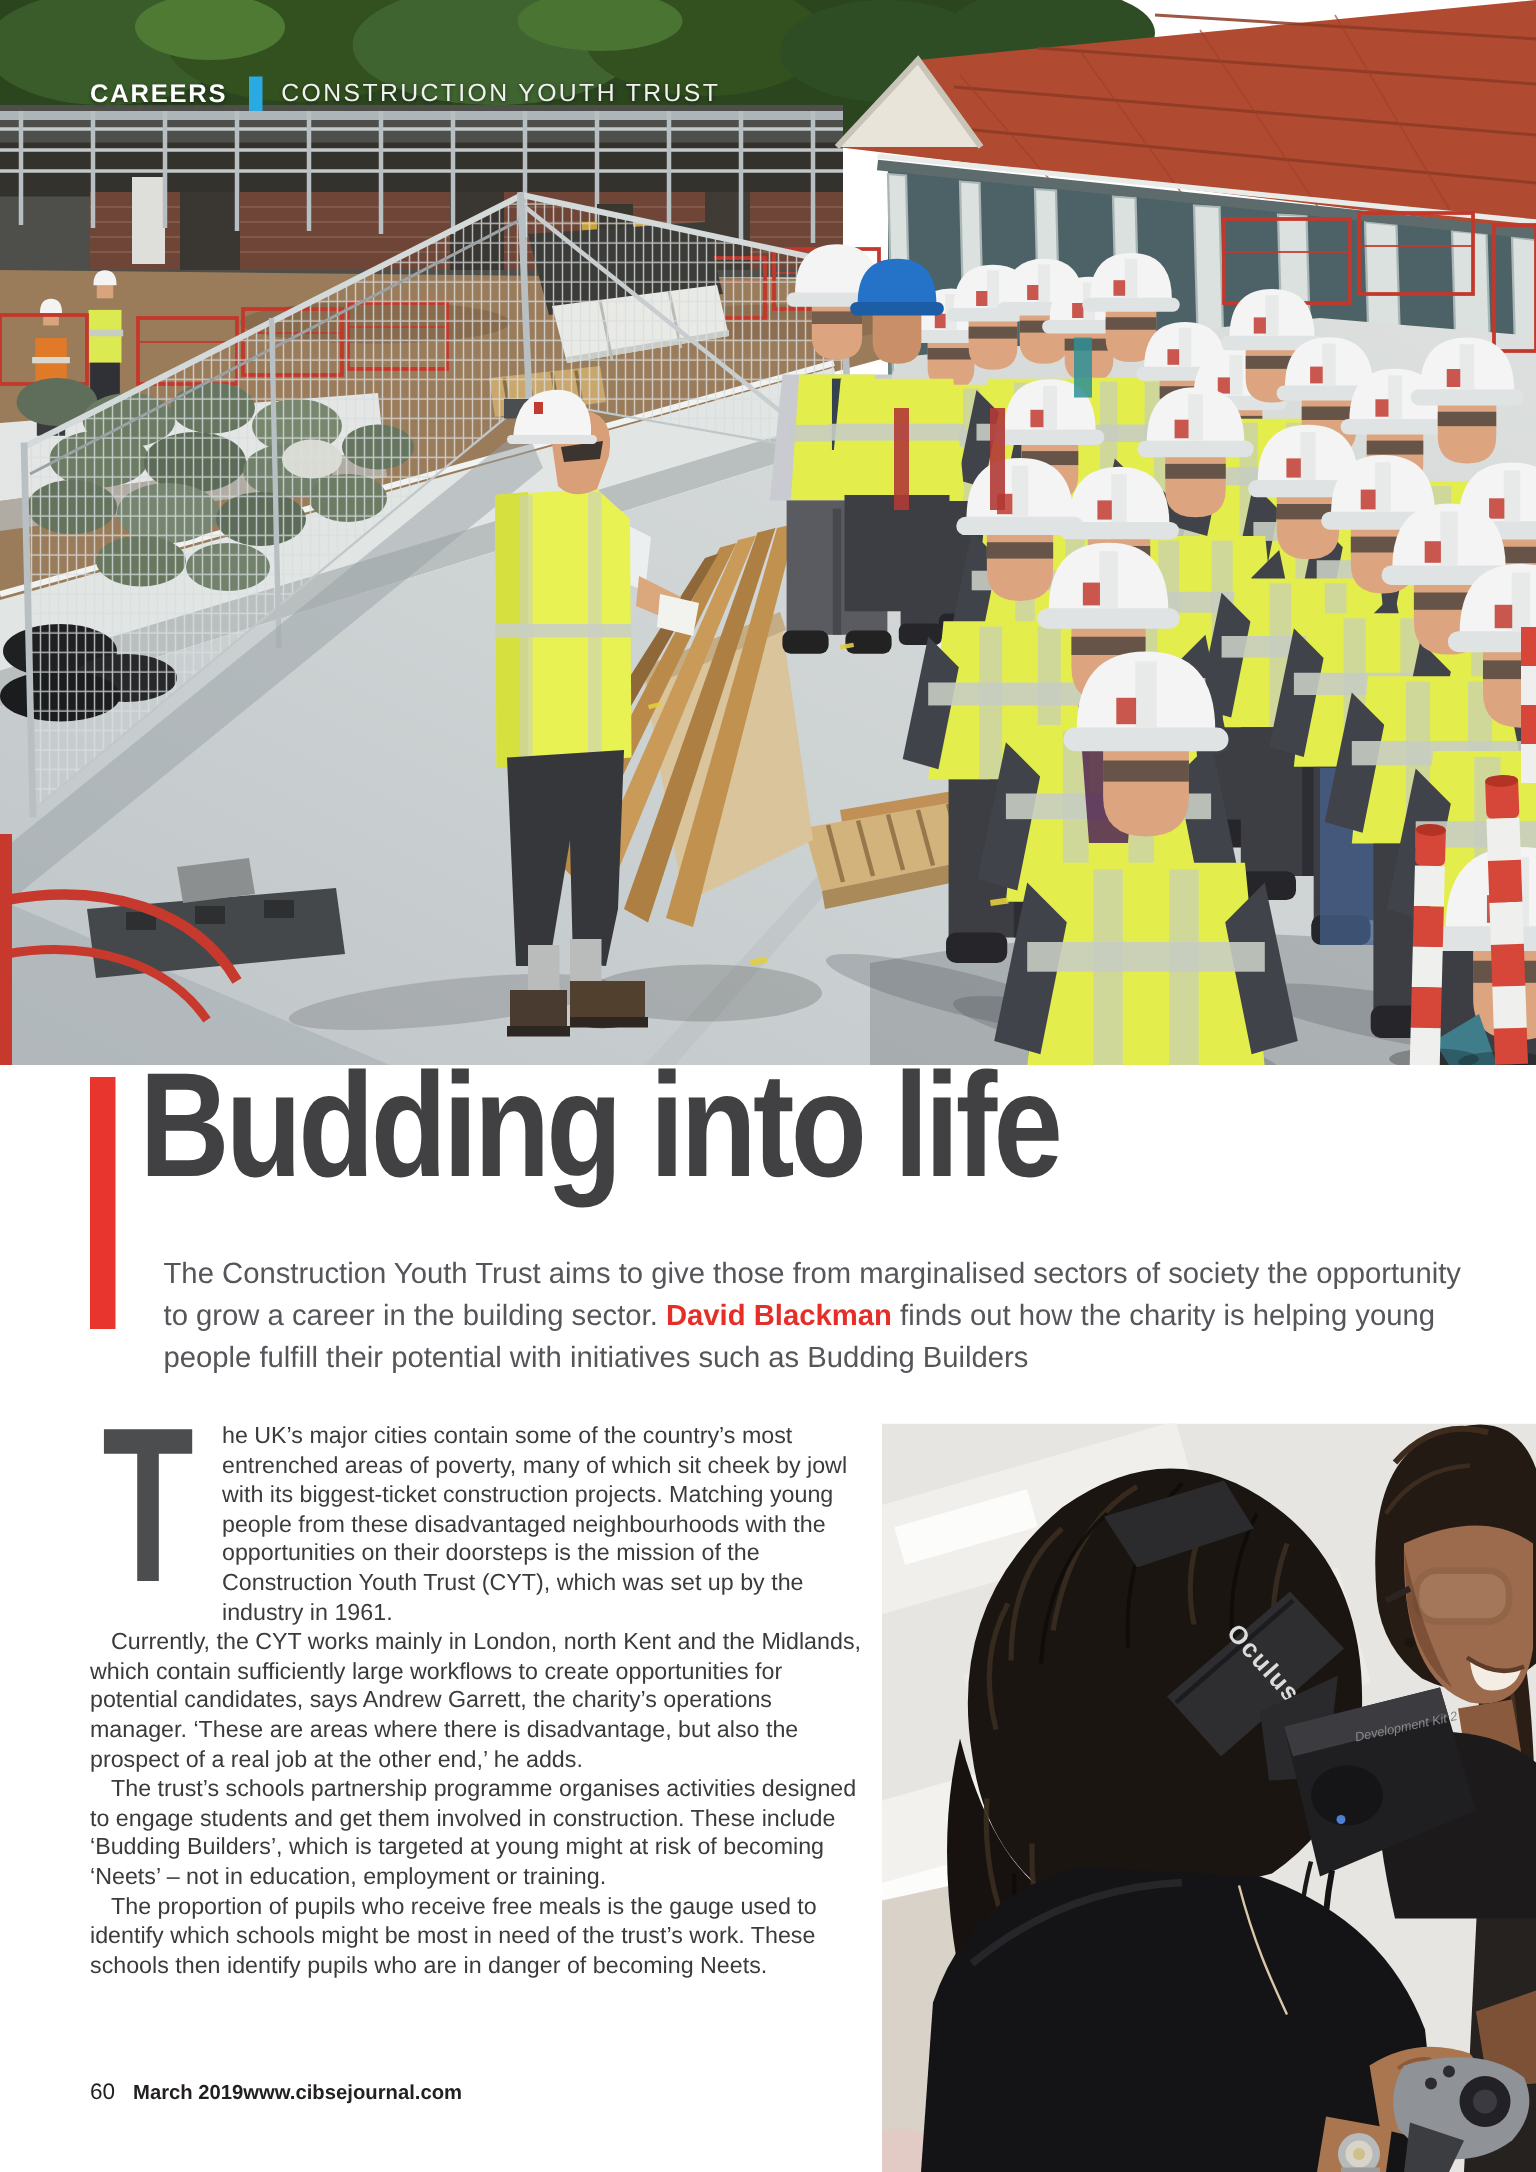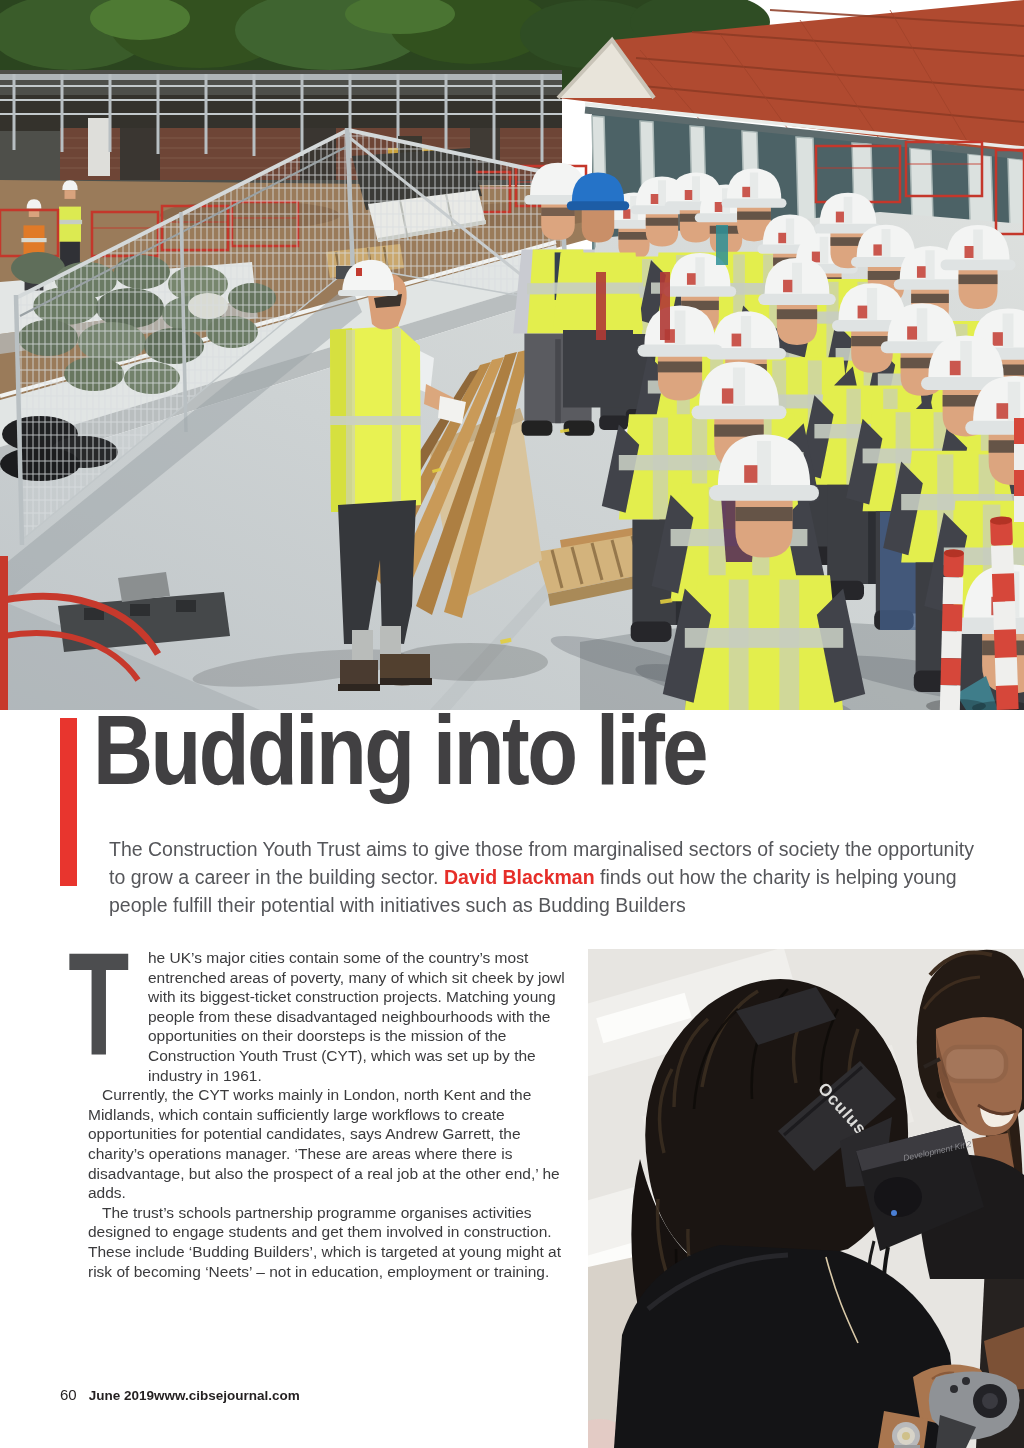--- a/index.html
+++ b/index.html
@@ -25,21 +25,21 @@
     transform:scaleX(.84);transform-origin:0 0;white-space:nowrap;
   }
   .standfirst{
     position:absolute;left:93px;top:819px;width:882px;margin:16px;
     font-size:19.5px;line-height:28px;color:#55565a;font-weight:400;
   }
   .standfirst .byline{color:#e62e29;font-weight:700;}
   
   .article{position:absolute;left:60px;top:948px;width:516px;}
   .article p{margin:0;font-size:15.5px;line-height:19.6px;color:#3b3b3d;}
-  .article p.indent{text-indent:14px;margin-left:28px;}
+  .article p.indent{text-indent:14px;}
   .dropcap{
     float:left;width:80px;height:110px;padding-left:12px;box-sizing:border-box;
     margin:5px 8px 4px 0;
     font-size:147px;line-height:103px;font-weight:700;color:#4c4d4f;
     transform:scaleX(.68);transform-origin:0 0;
   }
   
   .vr{position:absolute;left:588px;top:949px;width:436px;height:499px;}
   .vr svg{display:block;}
   
@@ -448,29 +448,35 @@
 
       <g fill="#e3cf3f" opacity=".9">
         <rect x="500" y="640" width="11" height="4" transform="rotate(-12 500 640)"></rect>
         <rect x="660" y="600" width="12" height="4" transform="rotate(-8 660 600)"></rect>
         <rect x="432" y="470" width="9" height="3" transform="rotate(-14 432 470)"></rect>
         <rect x="560" y="430" width="9" height="3" transform="rotate(-10 560 430)"></rect>
       </g>
     </svg>
   </div>
 
+  <div class="kicker">
+    <span class="section">CAREERS</span>
+    <span class="bar"></span>
+    <span class="topic">CONSTRUCTION YOUTH TRUST</span>
+  </div>
 
   <div class="red-bar"></div>
   <h1 class="title">Budding into life</h1>
   <p class="standfirst"><span>The Construction Youth Trust aims to give those from marginalised sectors of society the opportunity to grow a career in the building sector. </span><span class="byline">David Blackman</span><span> finds out how the charity is helping young people fulfill their potential with initiatives such as Budding Builders</span></p>
 
   <div class="article">
     <p><span class="dropcap">T</span><span>he UK’s major cities contain some of the country’s most entrenched areas of poverty, many of which sit cheek by jowl with its biggest-ticket construction projects. Matching young people from these disadvantaged neighbourhoods with the opportunities on their doorsteps is the mission of the Construction Youth Trust (CYT), which was set up by the industry in 1961.</span></p>
     <p class="indent">Currently, the CYT works mainly in London, north Kent and the Midlands, which contain sufficiently large workflows to create opportunities for potential candidates, says Andrew Garrett, the charity’s operations manager. ‘These are areas where there is disadvantage, but also the prospect of a real job at the other end,’ he adds.</p>
     <p class="indent">The trust’s schools partnership programme organises activities designed to engage students and get them involved in construction. These include ‘Budding Builders’, which is targeted at young might at risk of becoming ‘Neets’ – not in education, employment or training.</p>
+    <p class="indent">The proportion of pupils who receive free meals is the gauge used to identify which schools might be most in need of the trust’s work. These schools then identify pupils who are in danger of becoming Neets.</p>
   </div>
 
   <div class="vr">
     <svg width="436" height="499" viewBox="0 0 436 499" xmlns="http://www.w3.org/2000/svg">
       <rect width="436" height="499" fill="#e7e5e1"></rect>
 
       <g>
         <rect x="-30" y="30" width="240" height="70" fill="#f0efec" transform="rotate(-16 90 65)"></rect>
         <rect x="60" y="130" width="260" height="80" fill="#edebe7" transform="rotate(-16 190 170)"></rect>
         <rect x="-40" y="230" width="240" height="80" fill="#f2f1ee" transform="rotate(-16 80 270)"></rect>
@@ -559,17 +565,17 @@
         <circle cx="318" cy="487" r="14" fill="#b8b9bb"></circle>
         <circle cx="318" cy="487" r="9" fill="#d8d4c8"></circle>
         <circle cx="318" cy="487" r="4" fill="#cfc089"></circle>
         <rect x="306" y="496" width="26" height="3" fill="#9a9b9d"></rect>
       </g>
     </svg>
   </div>
 
   <div class="footer">
     <span class="pageno">60</span>
-    <span class="issue">June 2019</span>
+    <span class="issue">March 2019</span>
     <span class="site">www.cibsejournal.com</span>
   </div>
 
 </div>
 
 </body></html>

